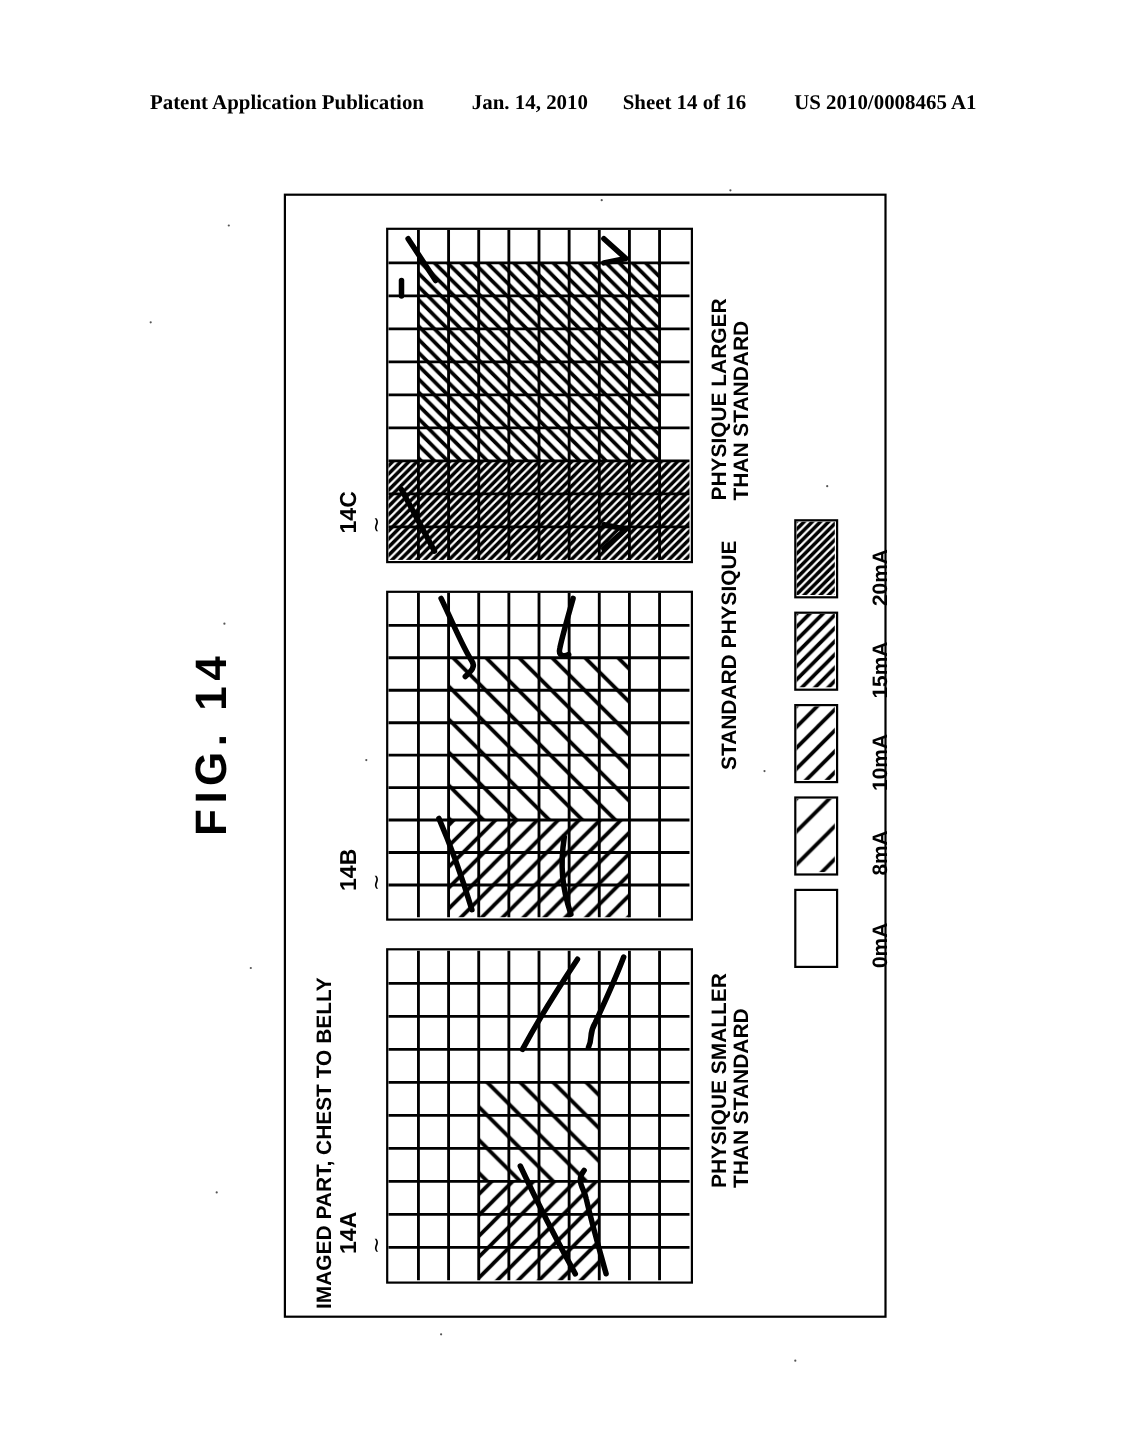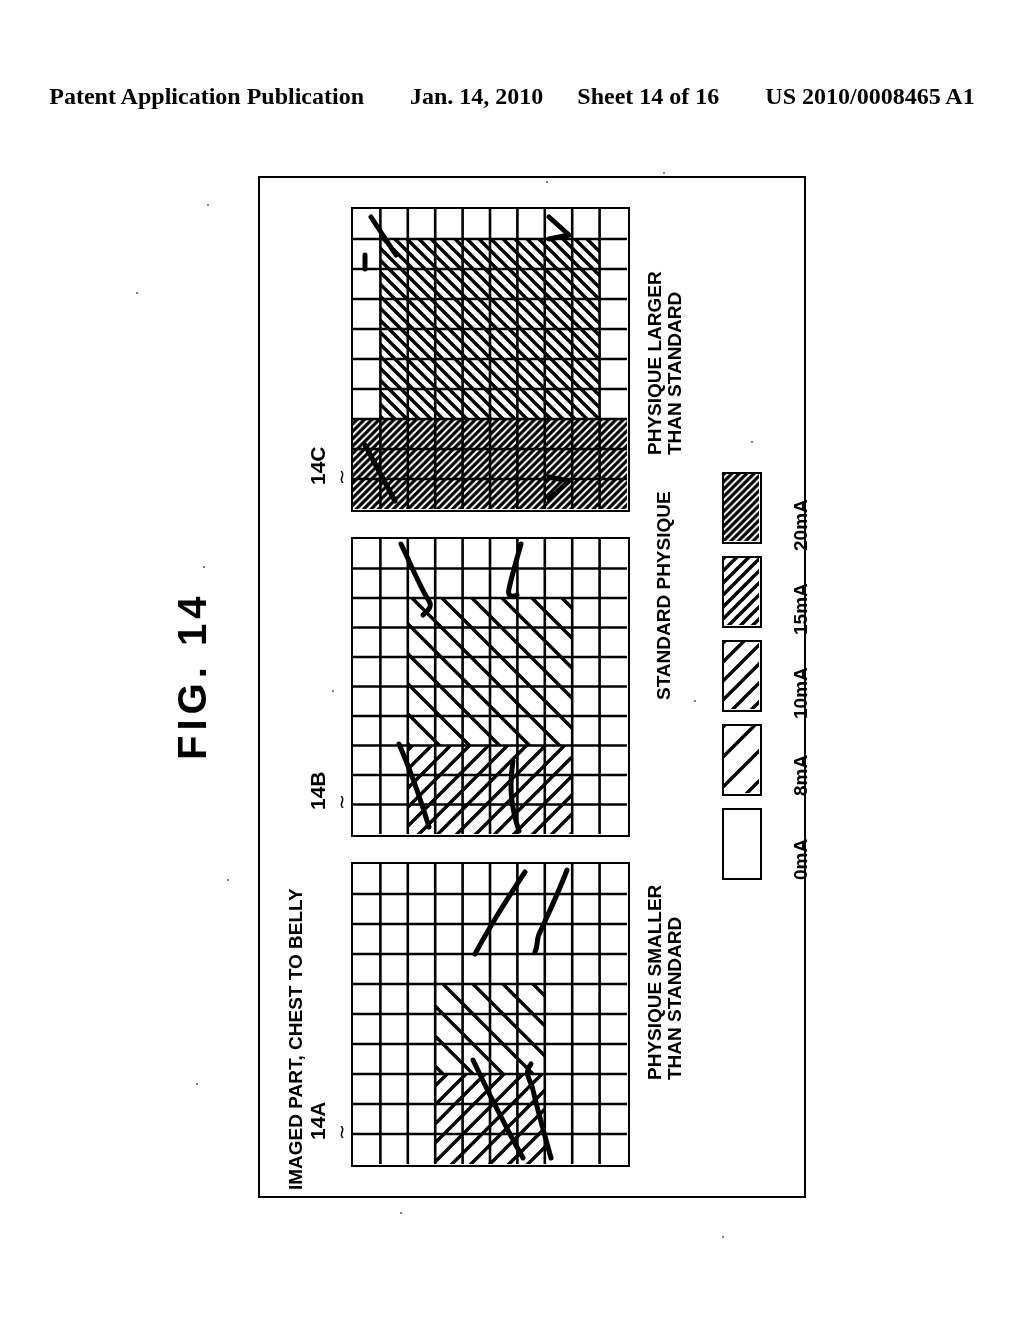--- a/index.html
+++ b/index.html
@@ -2,21 +2,21 @@
 <html><head>
 <meta charset="utf-8">
 <style>
   html,body{margin:0;padding:0;background:#fff;}
   body{width:1024px;height:1320px;position:relative;
        font-family:"Liberation Sans",sans-serif;-webkit-font-smoothing:none;}
 
   
   #hdr{position:absolute;left:0;top:83px;width:1024px;
        text-align:center;font-family:"Liberation Serif",serif;
-       font-weight:bold;font-size:24px;color:#000;white-space:nowrap;}
+       font-weight:bold;font-size:19px;color:#000;white-space:nowrap;}
   #hdr span{display:inline-block;vertical-align:baseline;}
   .hgap1{width:34px;}
   .hgap2{width:22px;}
   .hgap3{width:34px;}
 
   
   #frame{position:absolute;left:258px;top:176px;width:548px;height:1022px;
          border:2px solid #000;box-sizing:border-box;background:#fff;}
 
   

